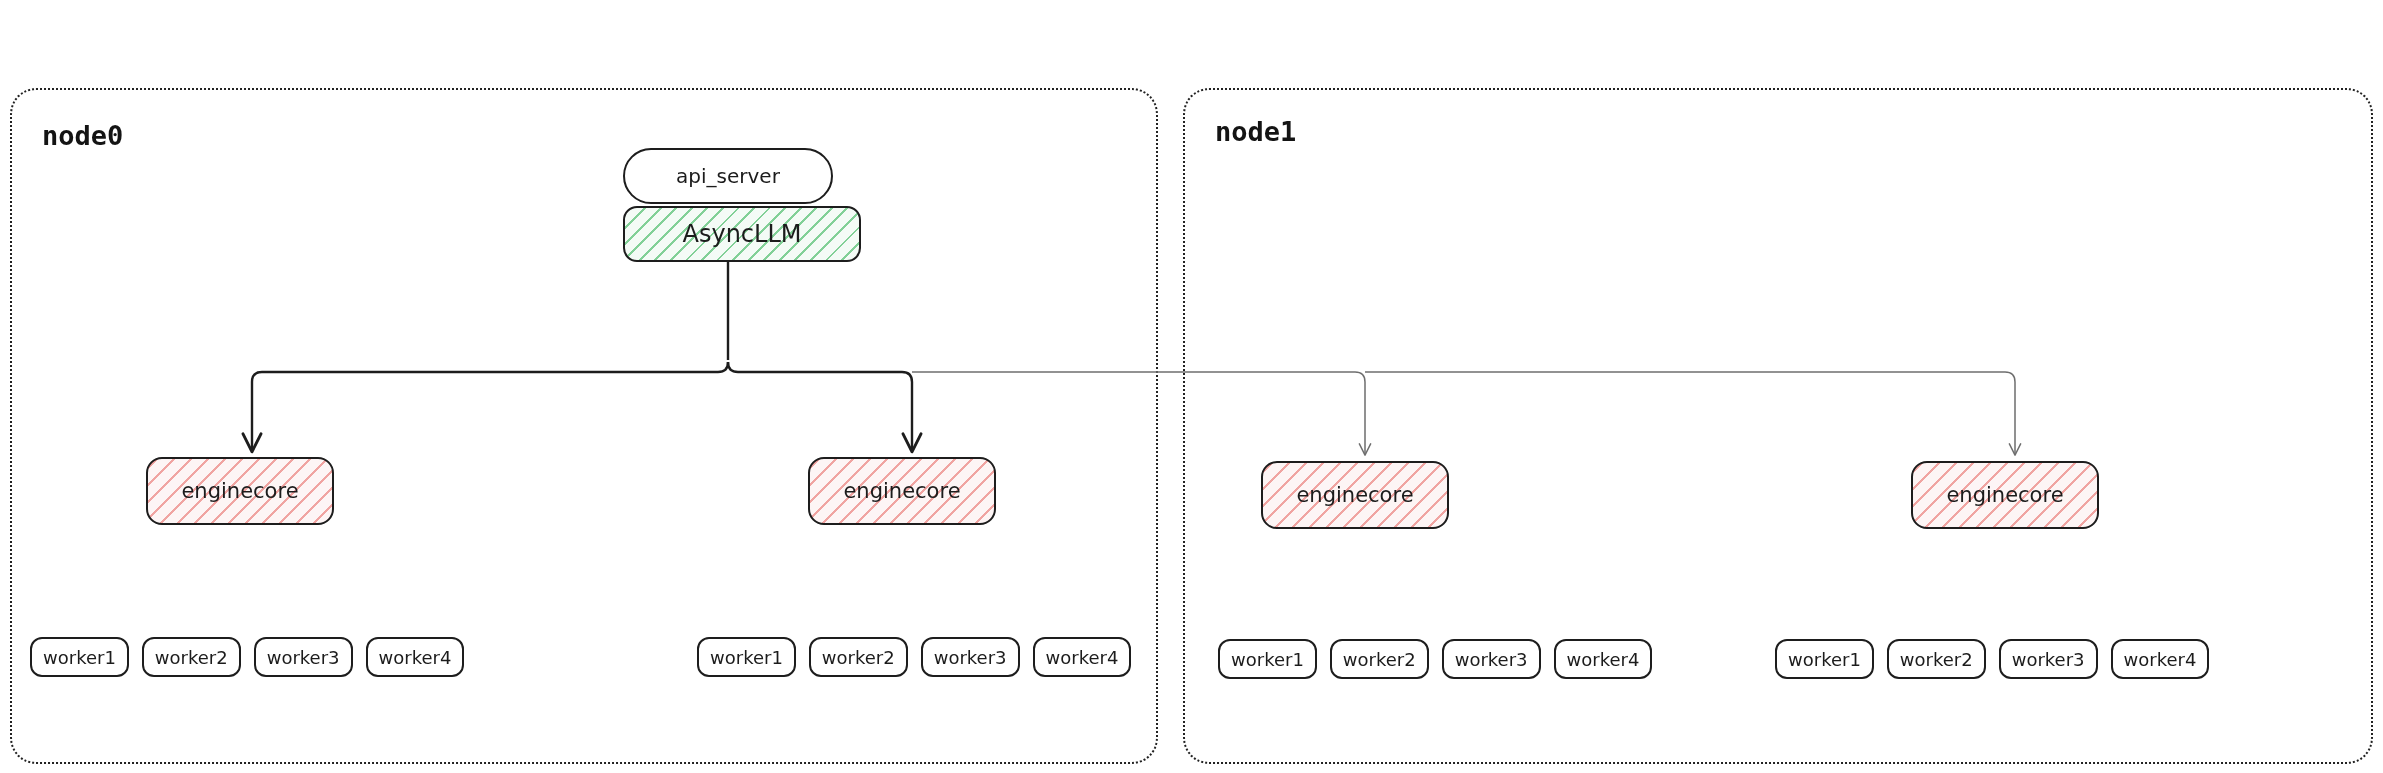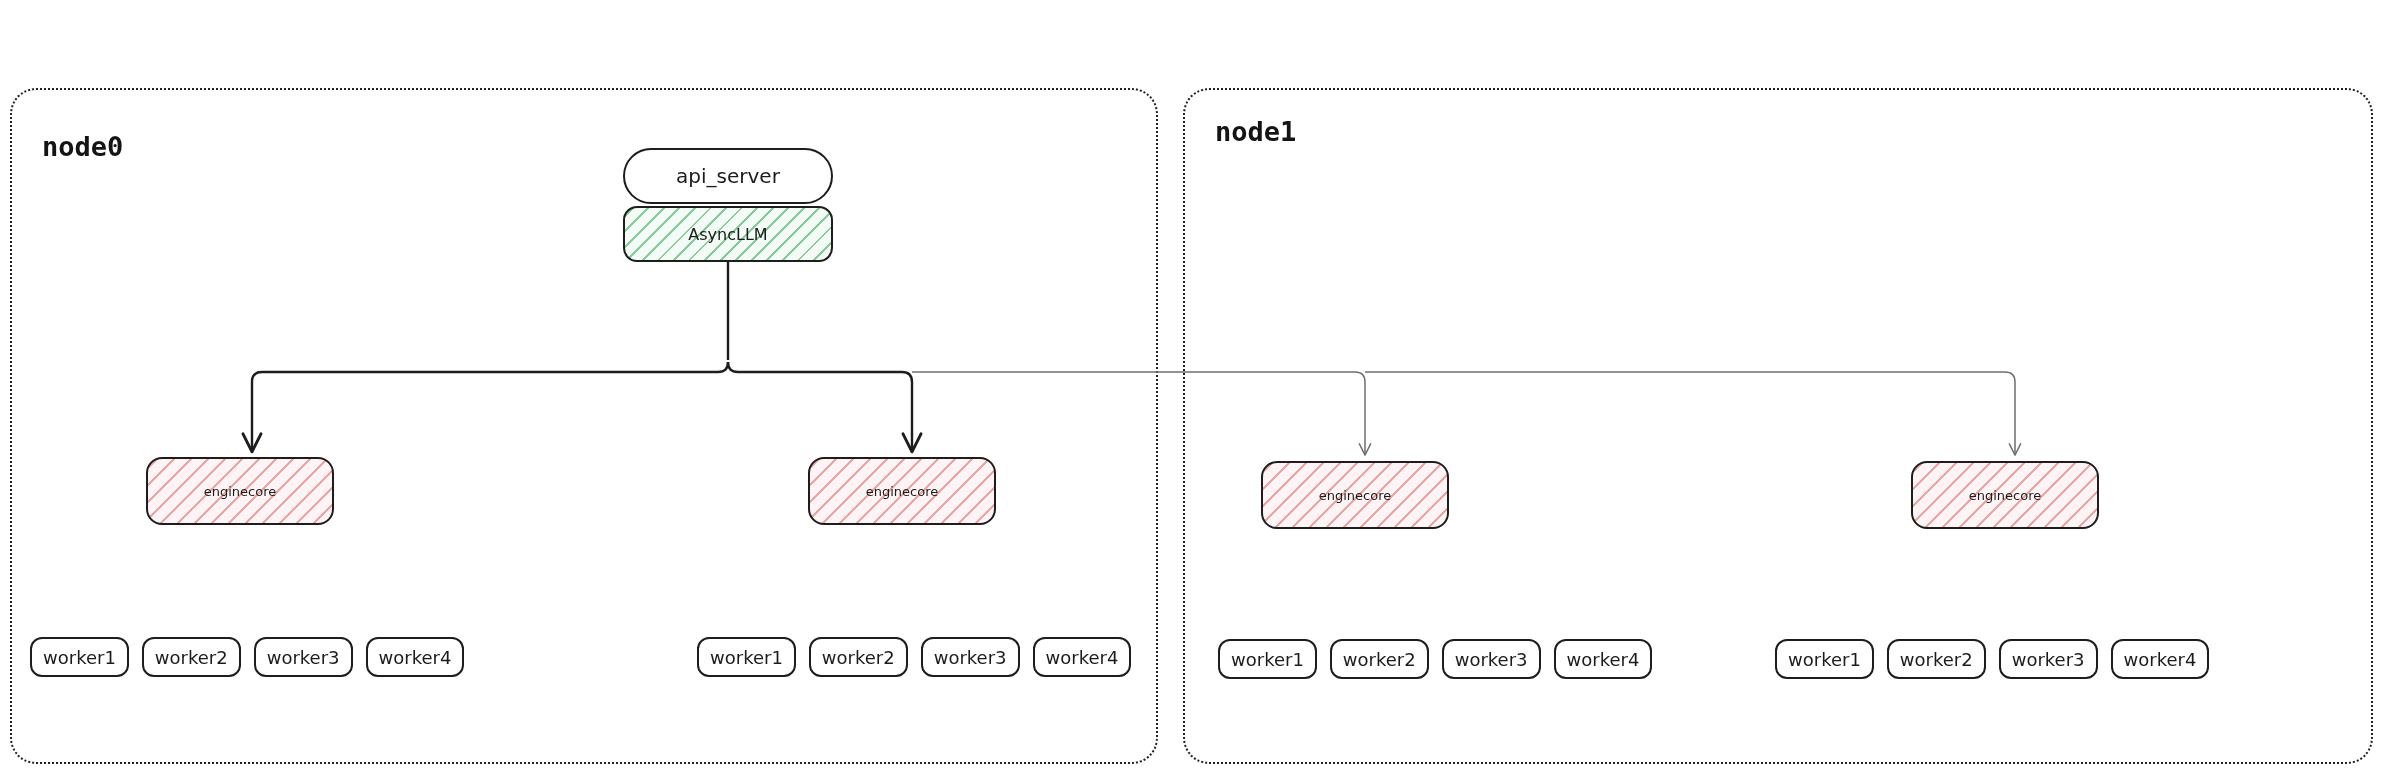--- a/index.html
+++ b/index.html
@@ -51,21 +51,21 @@
 
   .node-label {
     position: absolute;
     font-family: "DejaVu Sans Mono", monospace;
     font-size: 27px;
     font-weight: 600;
     color: #141414;
     white-space: nowrap;
     letter-spacing: 0px;
   }
-  #node-label-0 { left: 42px;   top: 131px; }
+  #node-label-0 { left: 42px;   top: 120px; }
   #node-label-1 { left: 1215px; top: 116px; }
 
   
   .box {
     position: absolute;
     box-sizing: border-box;
     display: flex;
     align-items: center;
     justify-content: center;
     color: #1c1c1c;
@@ -79,40 +79,40 @@
     border-radius: 14px;
     font-size: 20px;
   }
   #box-api-server {
     left: 623px; top: 148px; width: 210px; height: 56px;
     border-radius: 28px;
   }
 
   
   #box-asyncllm {
-    left: 623px; top: 206px; width: 210px; height: 56px;
+    left: 623px; top: 206px; width: 238px; height: 56px;
     border: 2.3px solid #1d1d1d;
     border-radius: 14px;
-    font-size: 16px;
+    font-size: 24px;
     background-color: #f4fbf6;
     background-image: repeating-linear-gradient(
       -45deg,
       rgba(124, 206, 146, 0.95) 0px,
       rgba(124, 206, 146, 0.95) 2px,
       rgba(255, 255, 255, 0) 2px,
       rgba(255, 255, 255, 0) 11px
     );
   }
 
   
   .box-enginecore {
     width: 188px; height: 68px;
     border: 2.6px solid #1d1d1d;
     border-radius: 16px;
-    font-size: 13px;
+    font-size: 21px;
     background-color: #fdf5f5;
     background-image: repeating-linear-gradient(
       -45deg,
       rgba(238, 150, 147, 0.85) 0px,
       rgba(238, 150, 147, 0.85) 2px,
       rgba(255, 255, 255, 0) 2px,
       rgba(255, 255, 255, 0) 12px
     );
   }
   #box-enginecore-0 { left: 146px;  top: 457px; }

